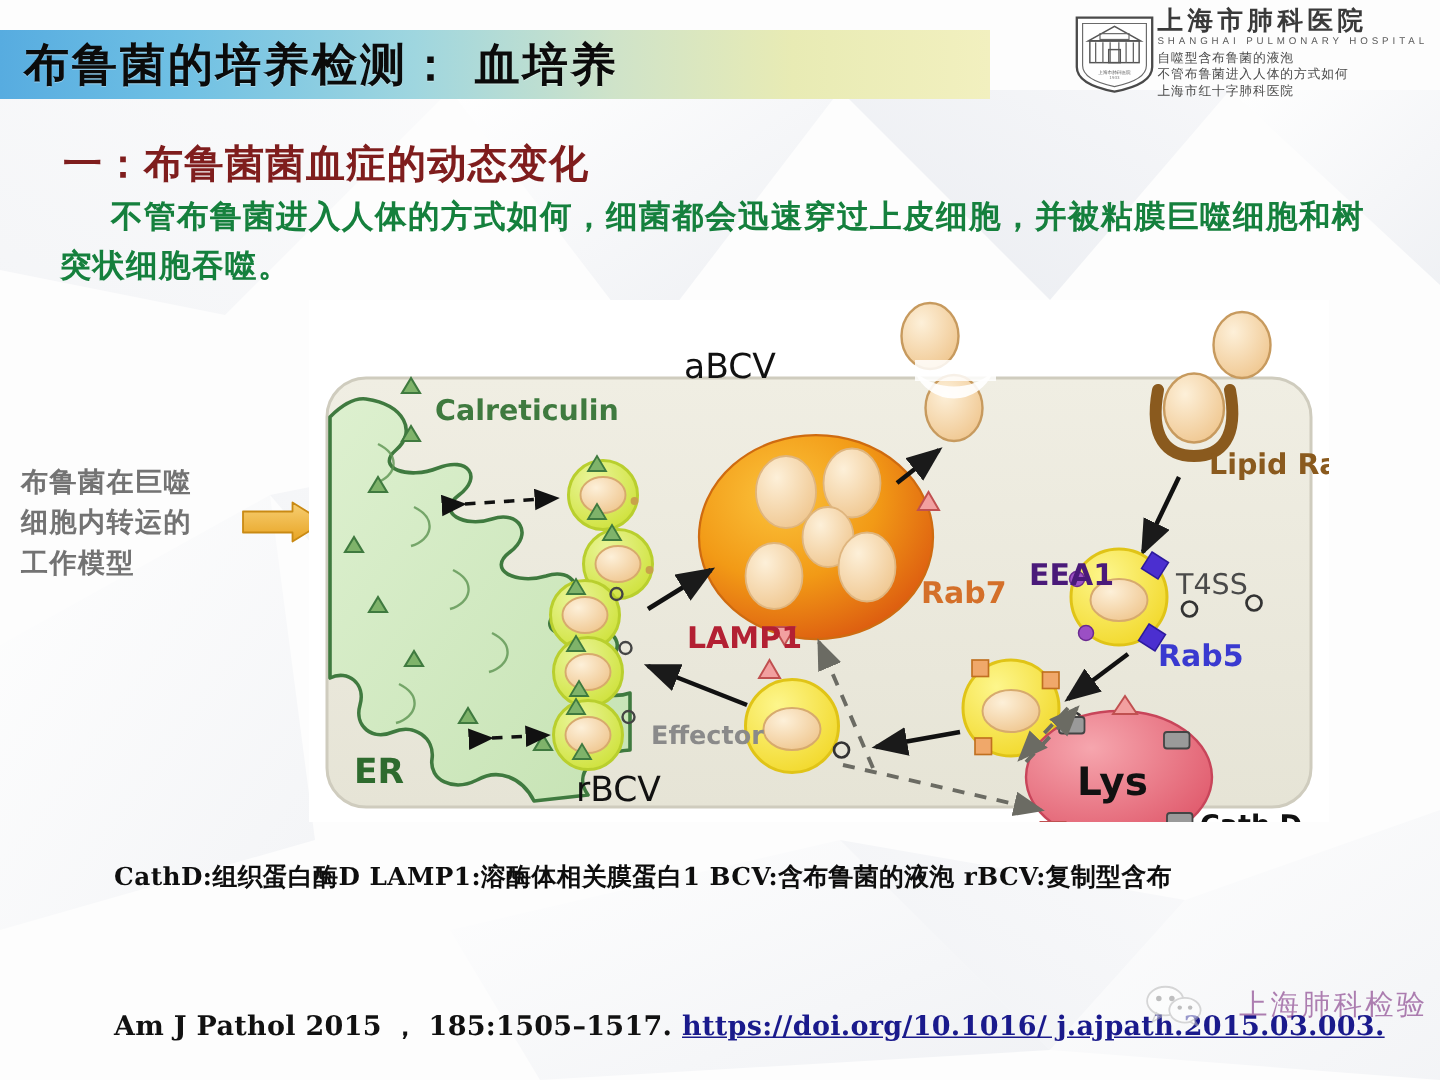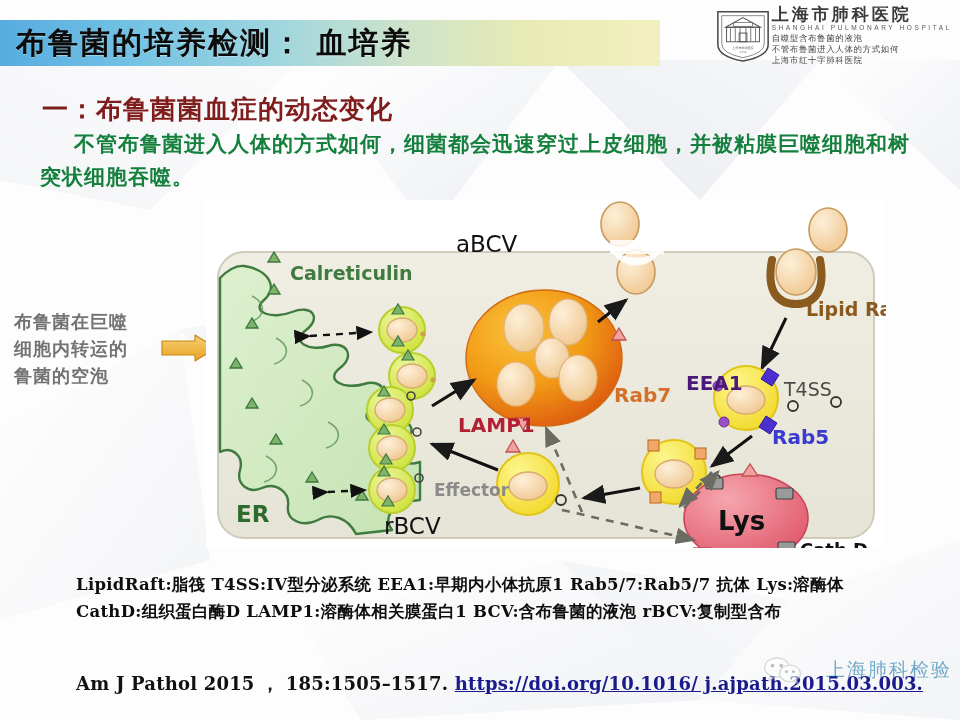--- a/index.html
+++ b/index.html
@@ -79,21 +79,21 @@
     font-family:"DejaVu Serif","Liberation Serif",serif;
     font-weight:bold;font-size:18px;color:#111;letter-spacing:.2px;white-space:nowrap;
   }
   .reference .doi{color:#1a1a8c;text-decoration:underline;}
 
   
   .watermark{
     position:absolute;right:8px;top:656px;display:flex;align-items:center;gap:7px;opacity:.55;
   }
   .wm-icon{width:40px;height:28px;flex:0 0 auto;}
-  .wm-text{font-family:"DejaVu Sans","Liberation Sans",sans-serif;font-size:19px;color:#0369a1;letter-spacing:2px;margin-left:16px;}
+  .wm-text{font-family:"DejaVu Sans","Liberation Sans",sans-serif;font-size:19px;color:#701a75;letter-spacing:2px;margin-left:16px;}
 </style>
 </head>
 <body>
 
 <div id="slide">
 
   <div class="bg-facets">
     <svg viewBox="0 0 960 720" preserveAspectRatio="none">
       <defs>
         <linearGradient id="fg1" x1="0" y1="0" x2="1" y2="1">
@@ -150,21 +150,21 @@
       <span class="logo-sub">上海市红十字肺科医院</span>
     </div>
   </div>
 
   <div class="section-heading">一：布鲁菌菌血症的动态变化</div>
   <div class="body-para">不管布鲁菌进入人体的方式如何，细菌都会迅速穿过上皮细胞，并被粘膜巨噬细胞和树突状细胞吞噬。</div>
 
   <div class="left-note">
     <div>布鲁菌在巨噬</div>
     <div>细胞内转运的</div>
-    <div>鲁菌的空泡</div>
+    <div>工作模型</div>
   </div>
   <svg class="note-arrow" viewBox="0 0 56 30">
     <defs>
       <linearGradient id="arrG" x1="0" y1="0" x2="0" y2="1">
         <stop offset="0" stop-color="#f7cf74"></stop>
           <stop offset="1" stop-color="#e8a423"></stop>
       </linearGradient>
     </defs>
     <path d="M1 8 H34 V2 L55 15 L34 28 V22 H1 Z" fill="url(#arrG)" stroke="#c98a14" stroke-width="1.2" stroke-linejoin="round"></path>
   </svg>
@@ -375,21 +375,20 @@
         <text x="480" y="190" font-size="20" fill="#4a1a7a">EEA1</text>
         <text x="578" y="196" font-size="19" fill="#4a4a4a" font-weight="normal">T4SS</text>
         <text x="600" y="116" font-size="19" fill="#8a5a1e">Lipid Raft</text>
         <text x="512" y="330" font-size="26" fill="#111">Lys</text>
         <text x="594" y="356" font-size="18" fill="#111">Cath D</text>
       </g>
     </svg>
   </div>
 
   <div class="caption">
-    <div class="cap-line">LipidRaft:脂筏 T4SS:IV型分泌系统 EEA1:早期内小体抗原1 Rab5/7:Rab5/7 抗体 Lys:溶酶体</div>
     <div class="cap-line">CathD:组织蛋白酶D LAMP1:溶酶体相关膜蛋白1 BCV:含布鲁菌的液泡 rBCV:复制型含布</div>
   </div>
 
   <div class="reference">
     <span>Am J Pathol 2015 ， 185:1505–1517.</span>
     <span class="doi">https://doi.org/10.1016/ j.ajpath.2015.03.003.</span>
   </div>
 
   <div class="watermark">
     <svg class="wm-icon" viewBox="0 0 46 32">

